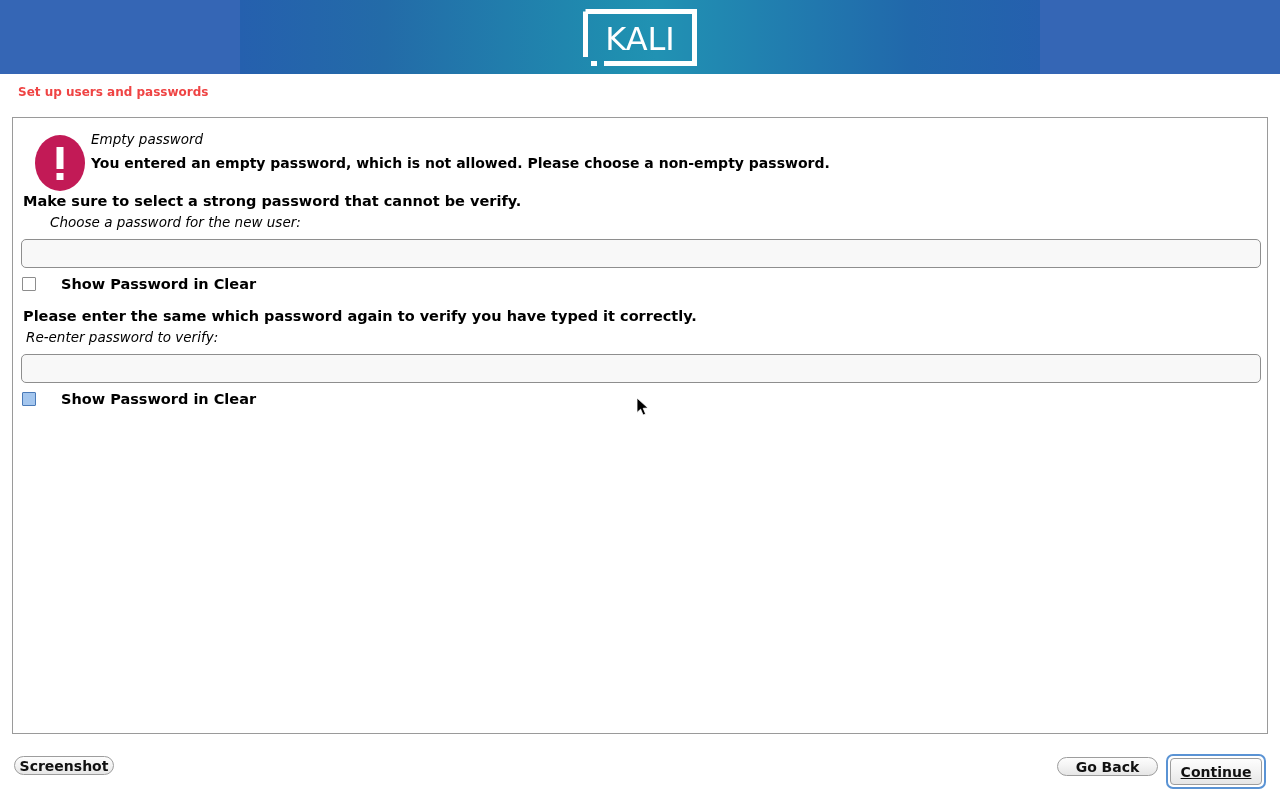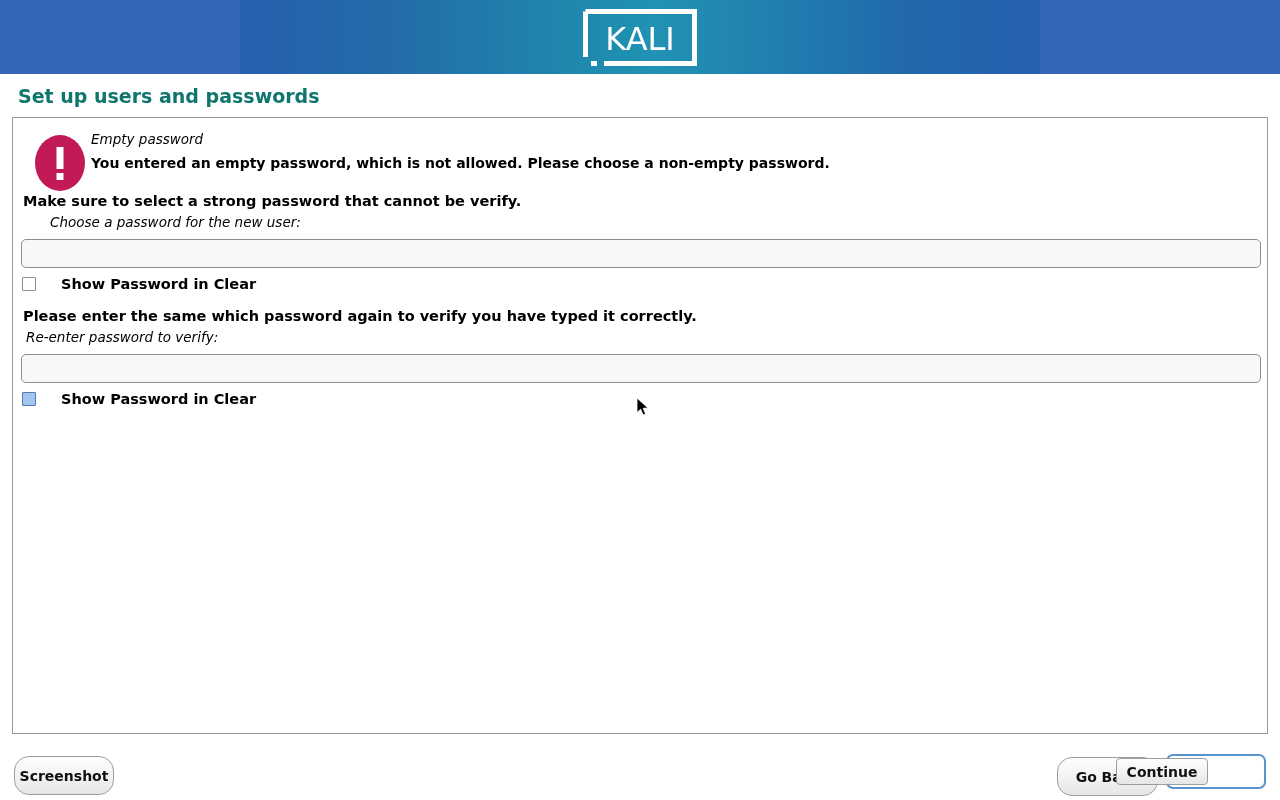--- a/index.html
+++ b/index.html
@@ -52,23 +52,23 @@
   }
   .kali-logo svg {
     display: block;
   }
 
   
   .page-title {
     position: absolute;
     left: 18px;
     top: 85px;
-    font-size: 19px;
-    font-weight: bold;
-    color: #0f766e;
+    font-size: 12px;
+    font-weight: bold;
+    color: #ef4444;
     letter-spacing: 0px;
     white-space: nowrap;
   }
 
   
   .content-panel {
     position: absolute;
     left: 12px;
     top: 117px;
     width: 1256px;
@@ -184,21 +184,21 @@
   }
   .cb-label {
     font-size: 14.5px;
     font-weight: bold;
     color: #000000;
   }
 
   
   .btn {
     position: absolute;
-    height: 39px;
+    height: 19px;
     box-sizing: border-box;
     border: 1px solid #9d9d9d;
     border-radius: 15px;
     background: linear-gradient(to bottom, #fdfdfd 0%, #f4f4f4 45%, #e6e6e6 100%);
     font-family: "DejaVu Sans", sans-serif;
     font-size: 14px;
     font-weight: bold;
     color: #111111;
     display: flex;
     align-items: center;
@@ -275,21 +275,21 @@
       <span class="cb-label">Show Password in Clear</span>
     </div>
 
   </div>
 
   <div class="btn" style="left:14px; top:756px; width:100px;">Screenshot</div>
 
   <div class="btn" style="left:1057px; top:757px; width:101px;">Go Back</div>
 
   <div class="btn-focus-ring" style="left:1166px; top:754px; width:100px; height:35px;"></div>
-  <div class="btn" style="left:1116px; top:758px; width:92px; height:27px; border-radius:4px;">Continue</div>
+  <div class="btn" style="left:1170px; top:758px; width:92px; height:27px; border-radius:4px;text-decoration:underline;">Continue</div>
 
   <div class="cursor">
     <svg width="14" height="20" viewBox="0 0 14 20" xmlns="http://www.w3.org/2000/svg">
       <path d="M1,1 L1,15.5 L4.6,12.2 L7.1,18 L9.6,16.9 L7.2,11.3 L12,11 Z" fill="#000000" stroke="#ffffff" stroke-width="0.8"></path>
     </svg>
   </div>
 
 </div>
 
 </body></html>

